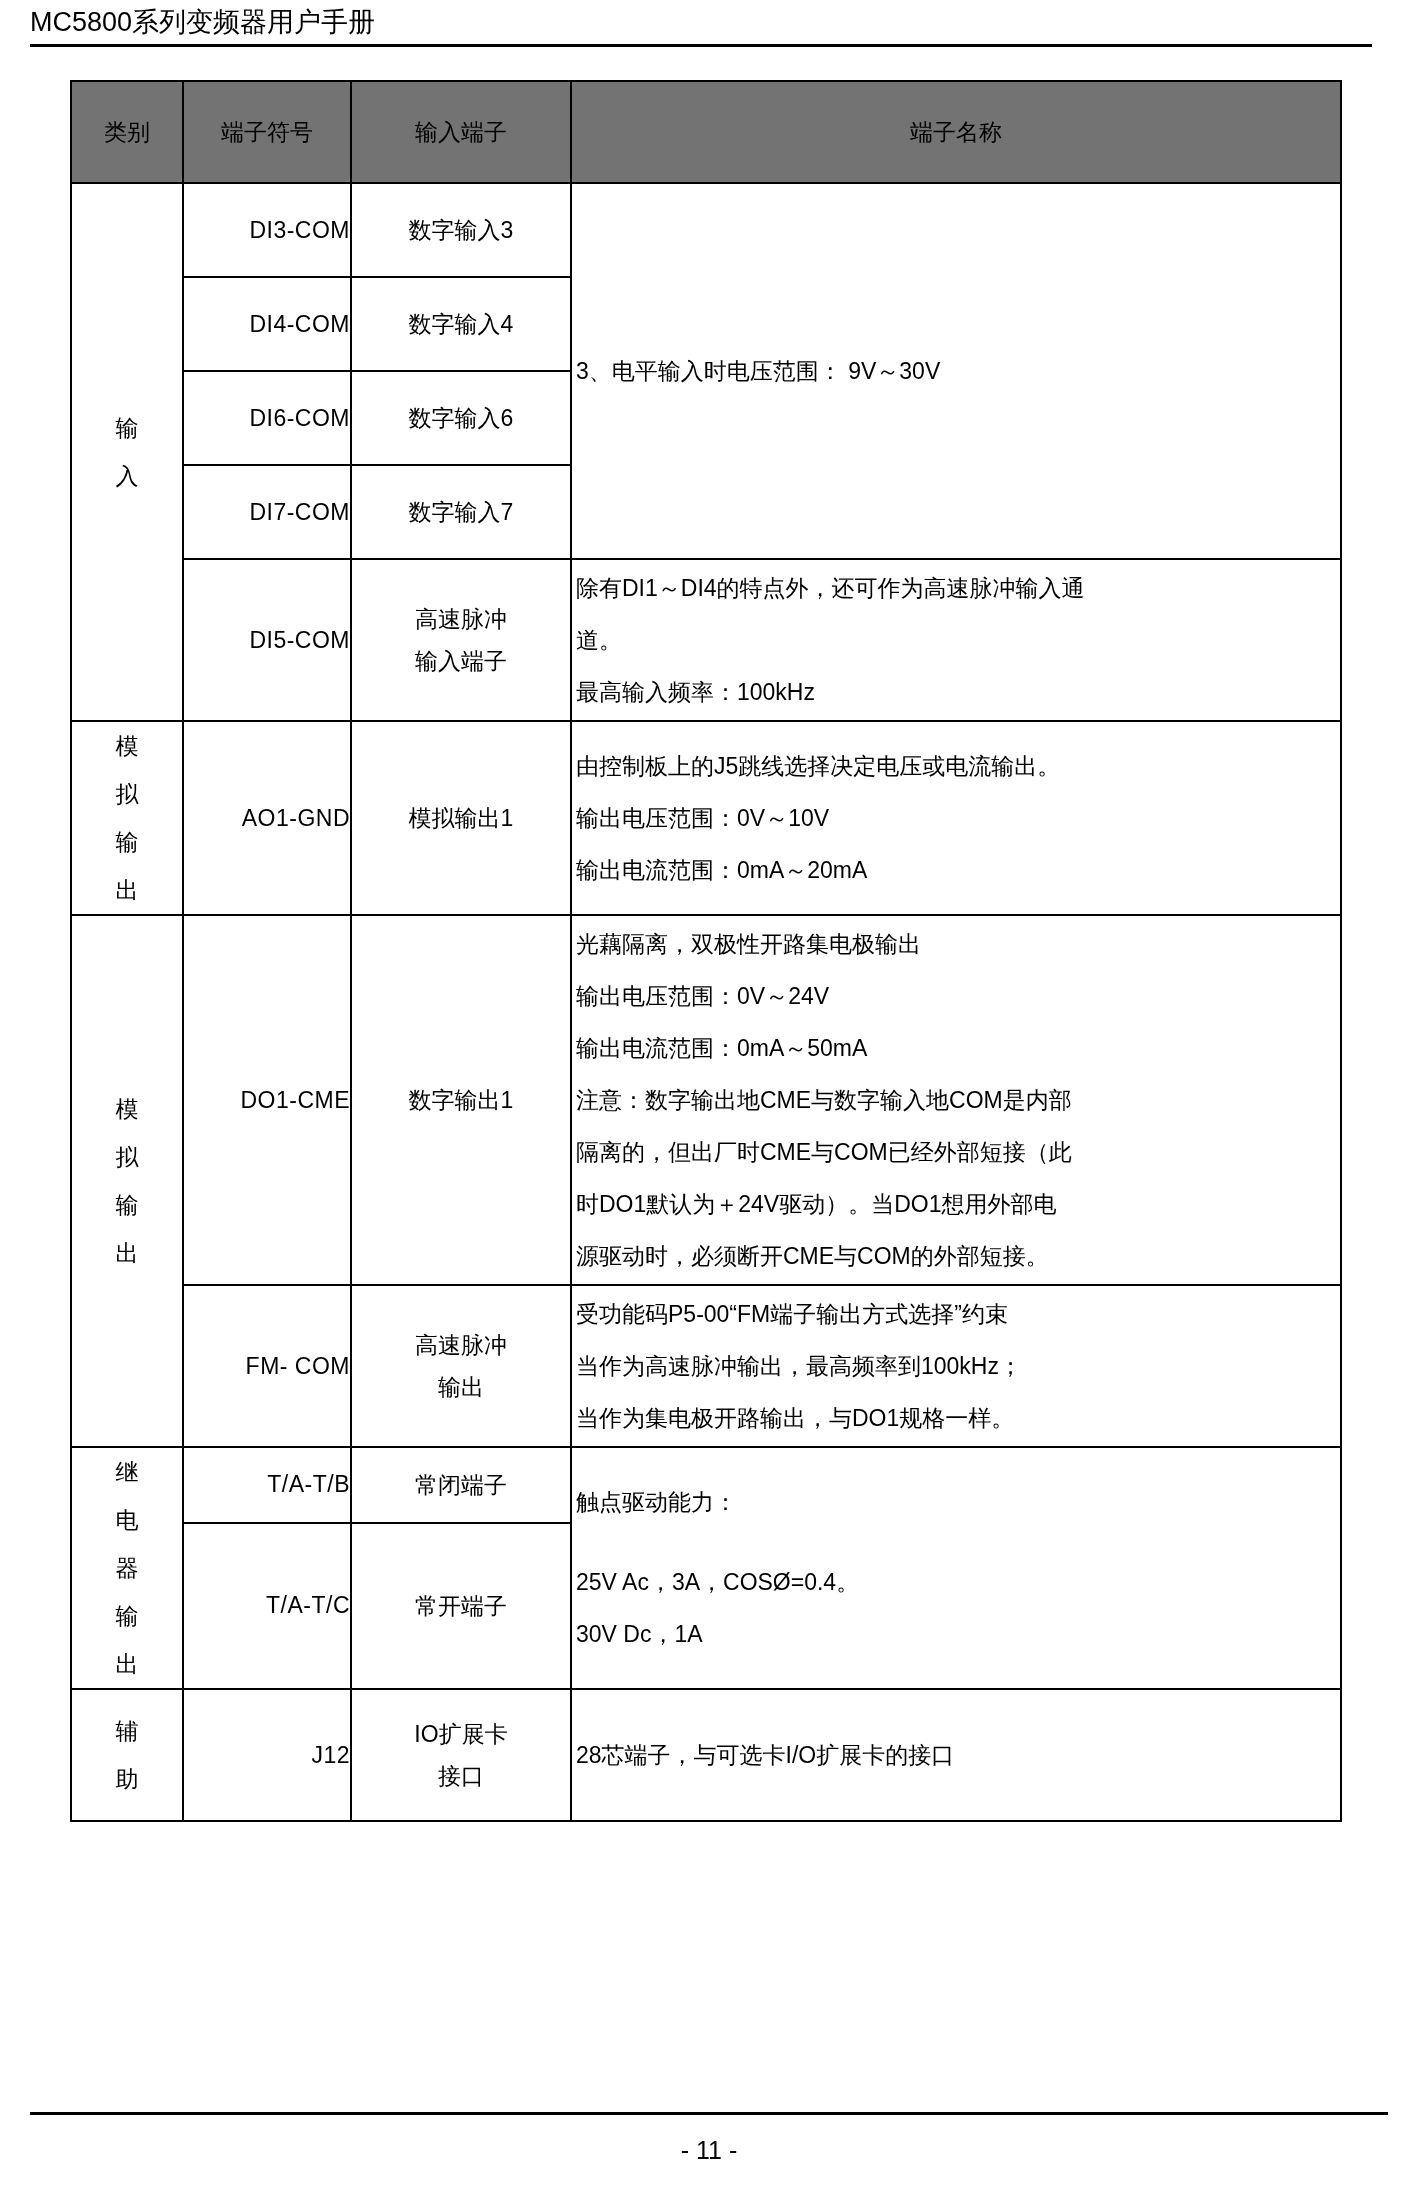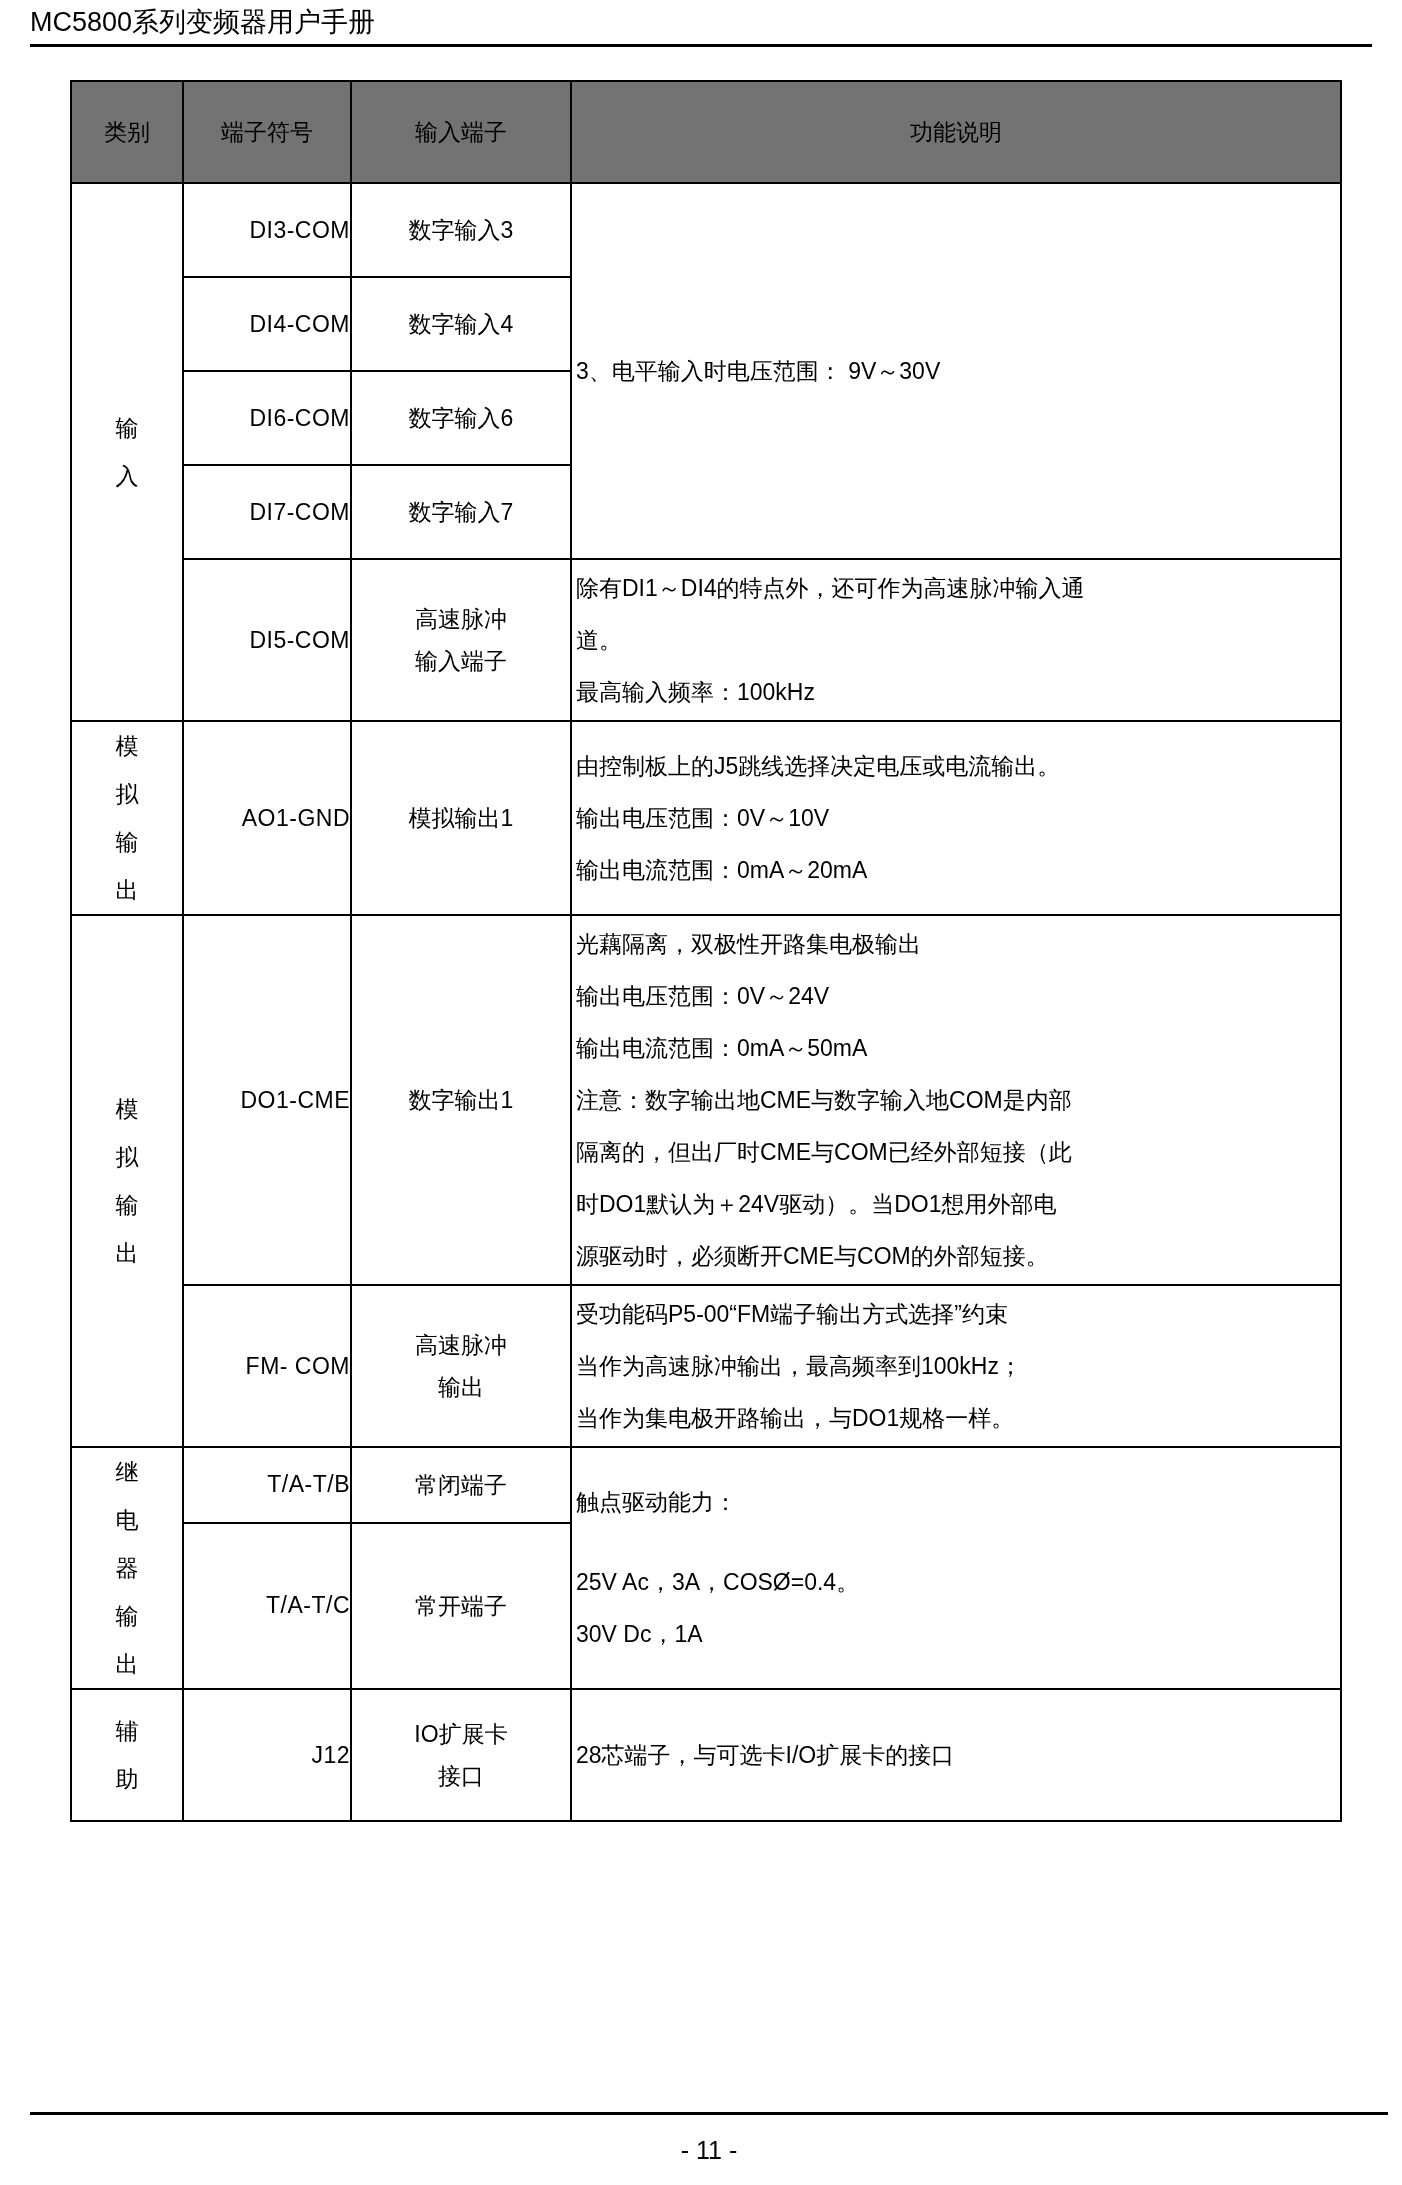--- a/index.html
+++ b/index.html
@@ -145,21 +145,21 @@
         <col class="col-cat">
         <col class="col-sym">
         <col class="col-name">
         <col class="col-desc">
       </colgroup>
       <thead>
         <tr>
           <td>类别</td>
           <td>端子符号</td>
           <td>输入端子</td>
-          <td>功能说明</td>
+          <td>端子名称</td>
         </tr>
       </thead>
       <tbody>
 
         <tr>
           <td class="cat" rowspan="5">
             <span class="vert">输</span>
             <span class="vert">入</span>
           </td>
           <td class="sym h-92">DI3-COM</td>

